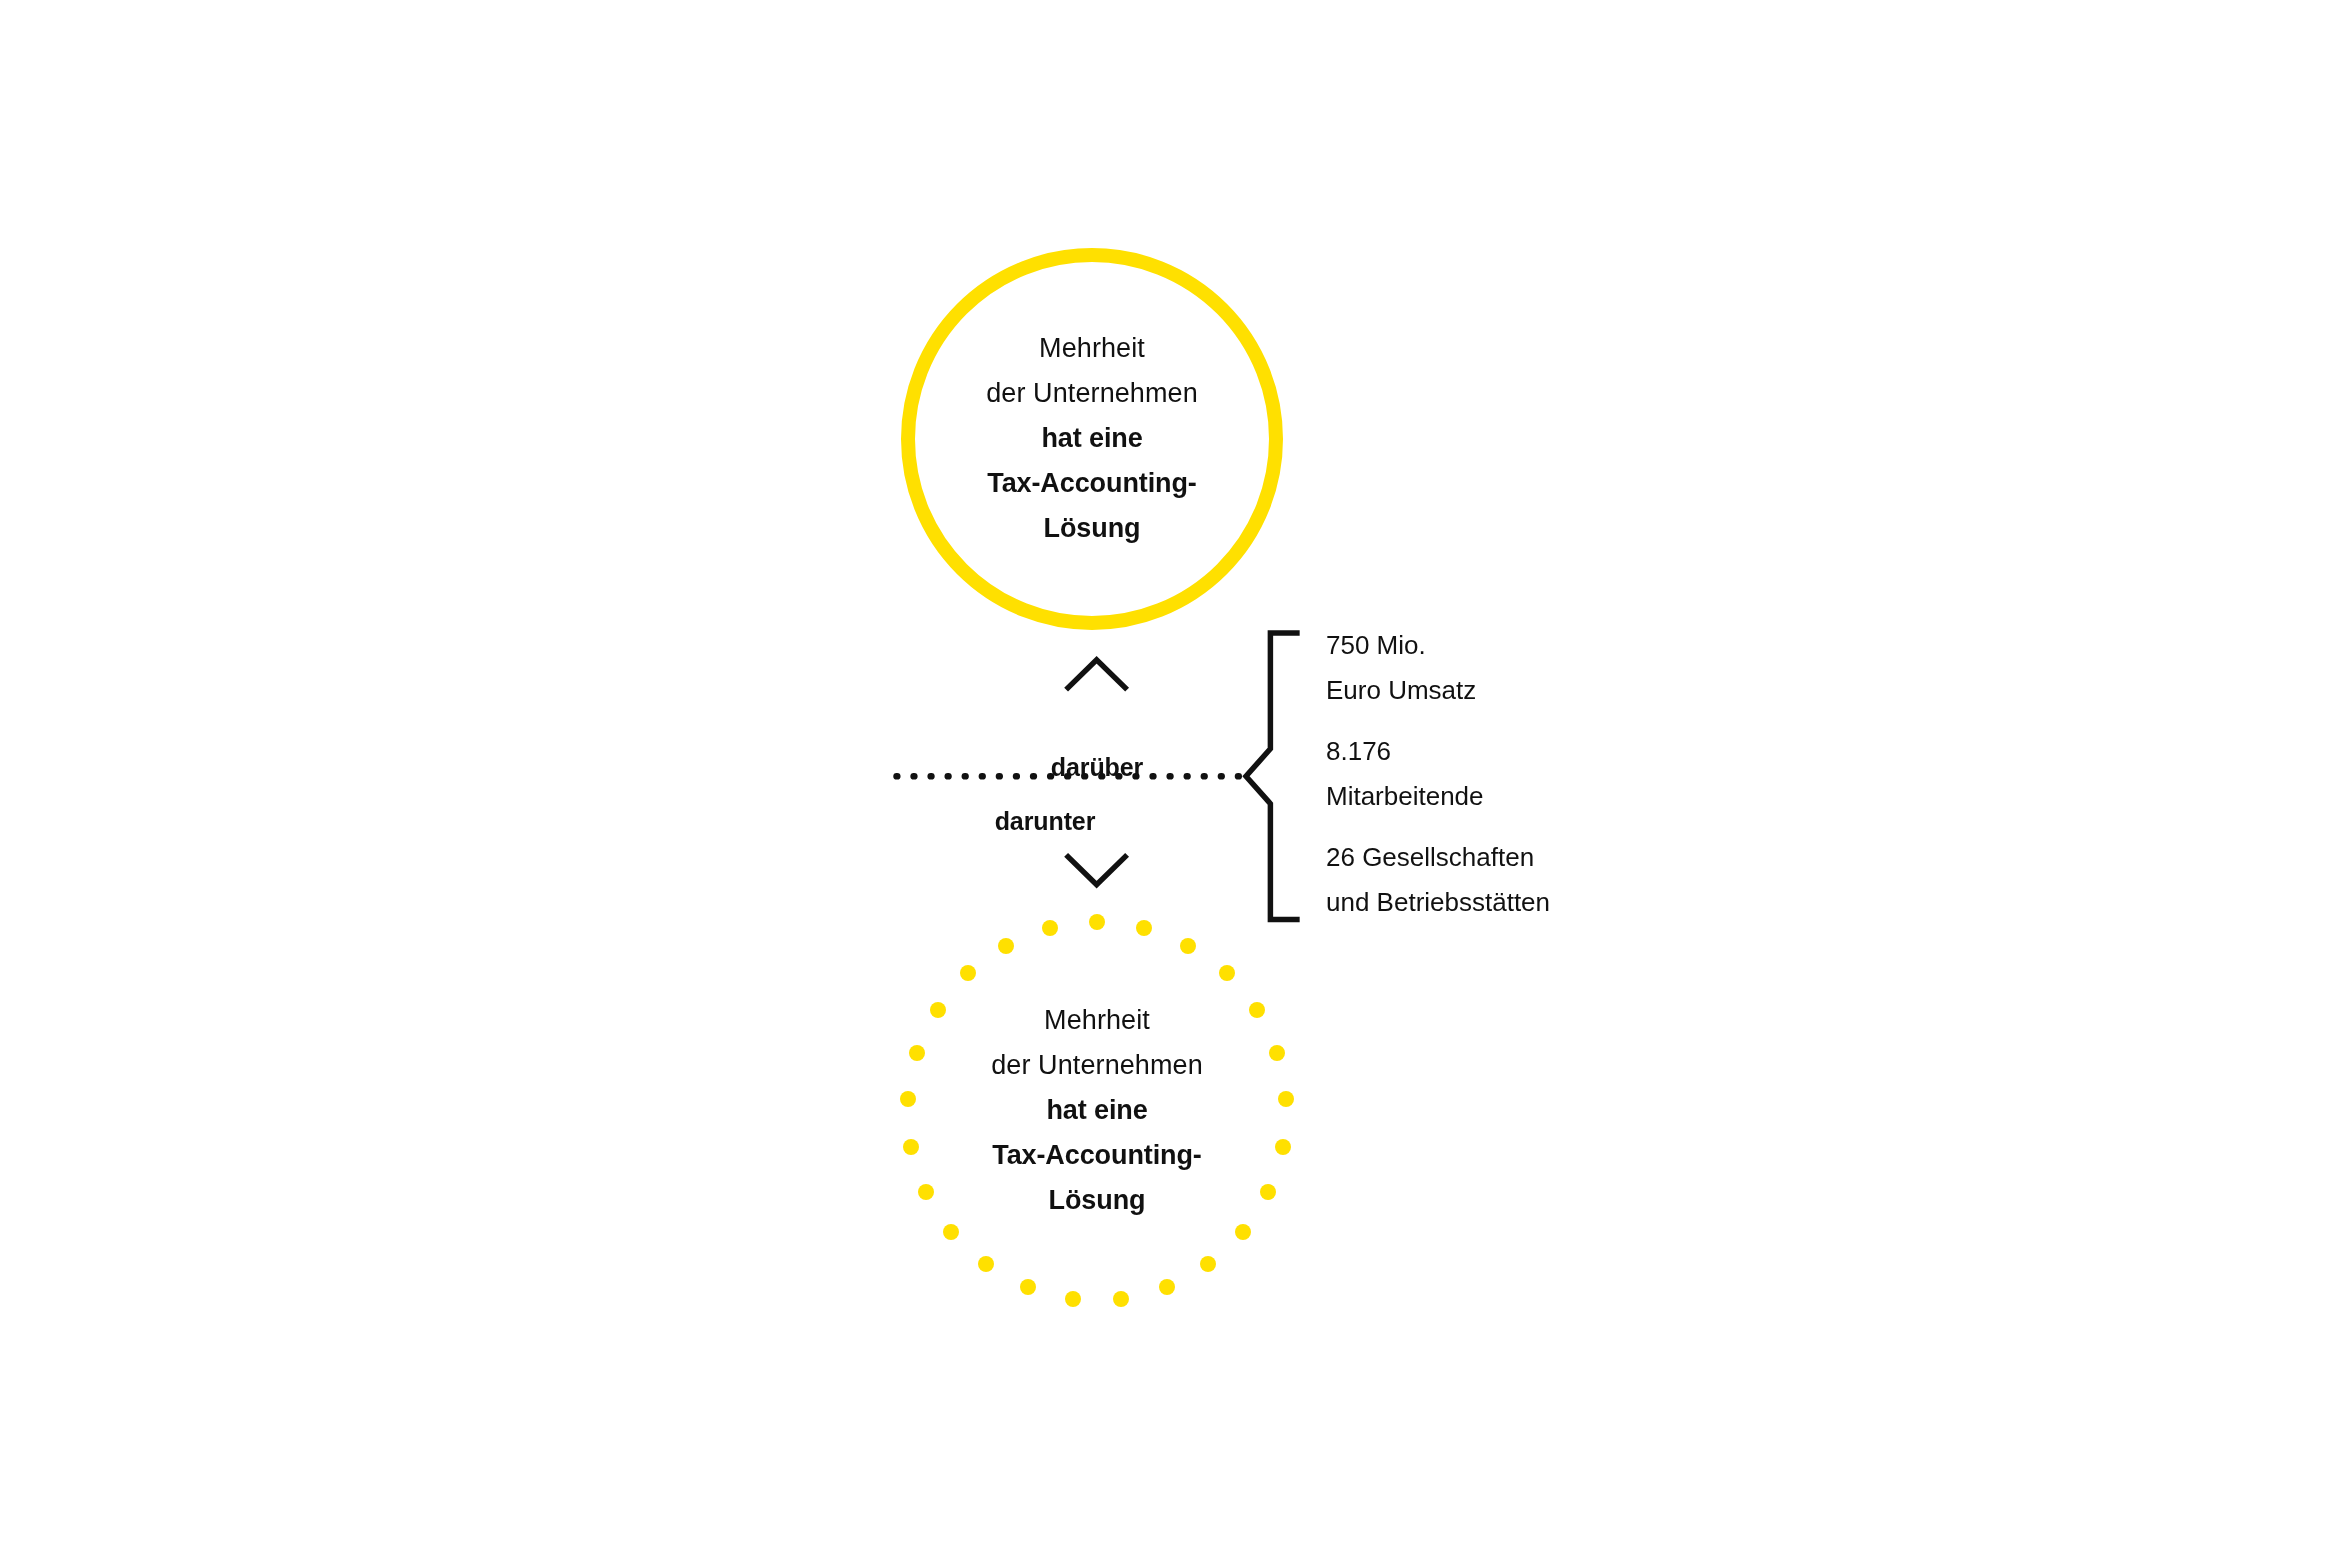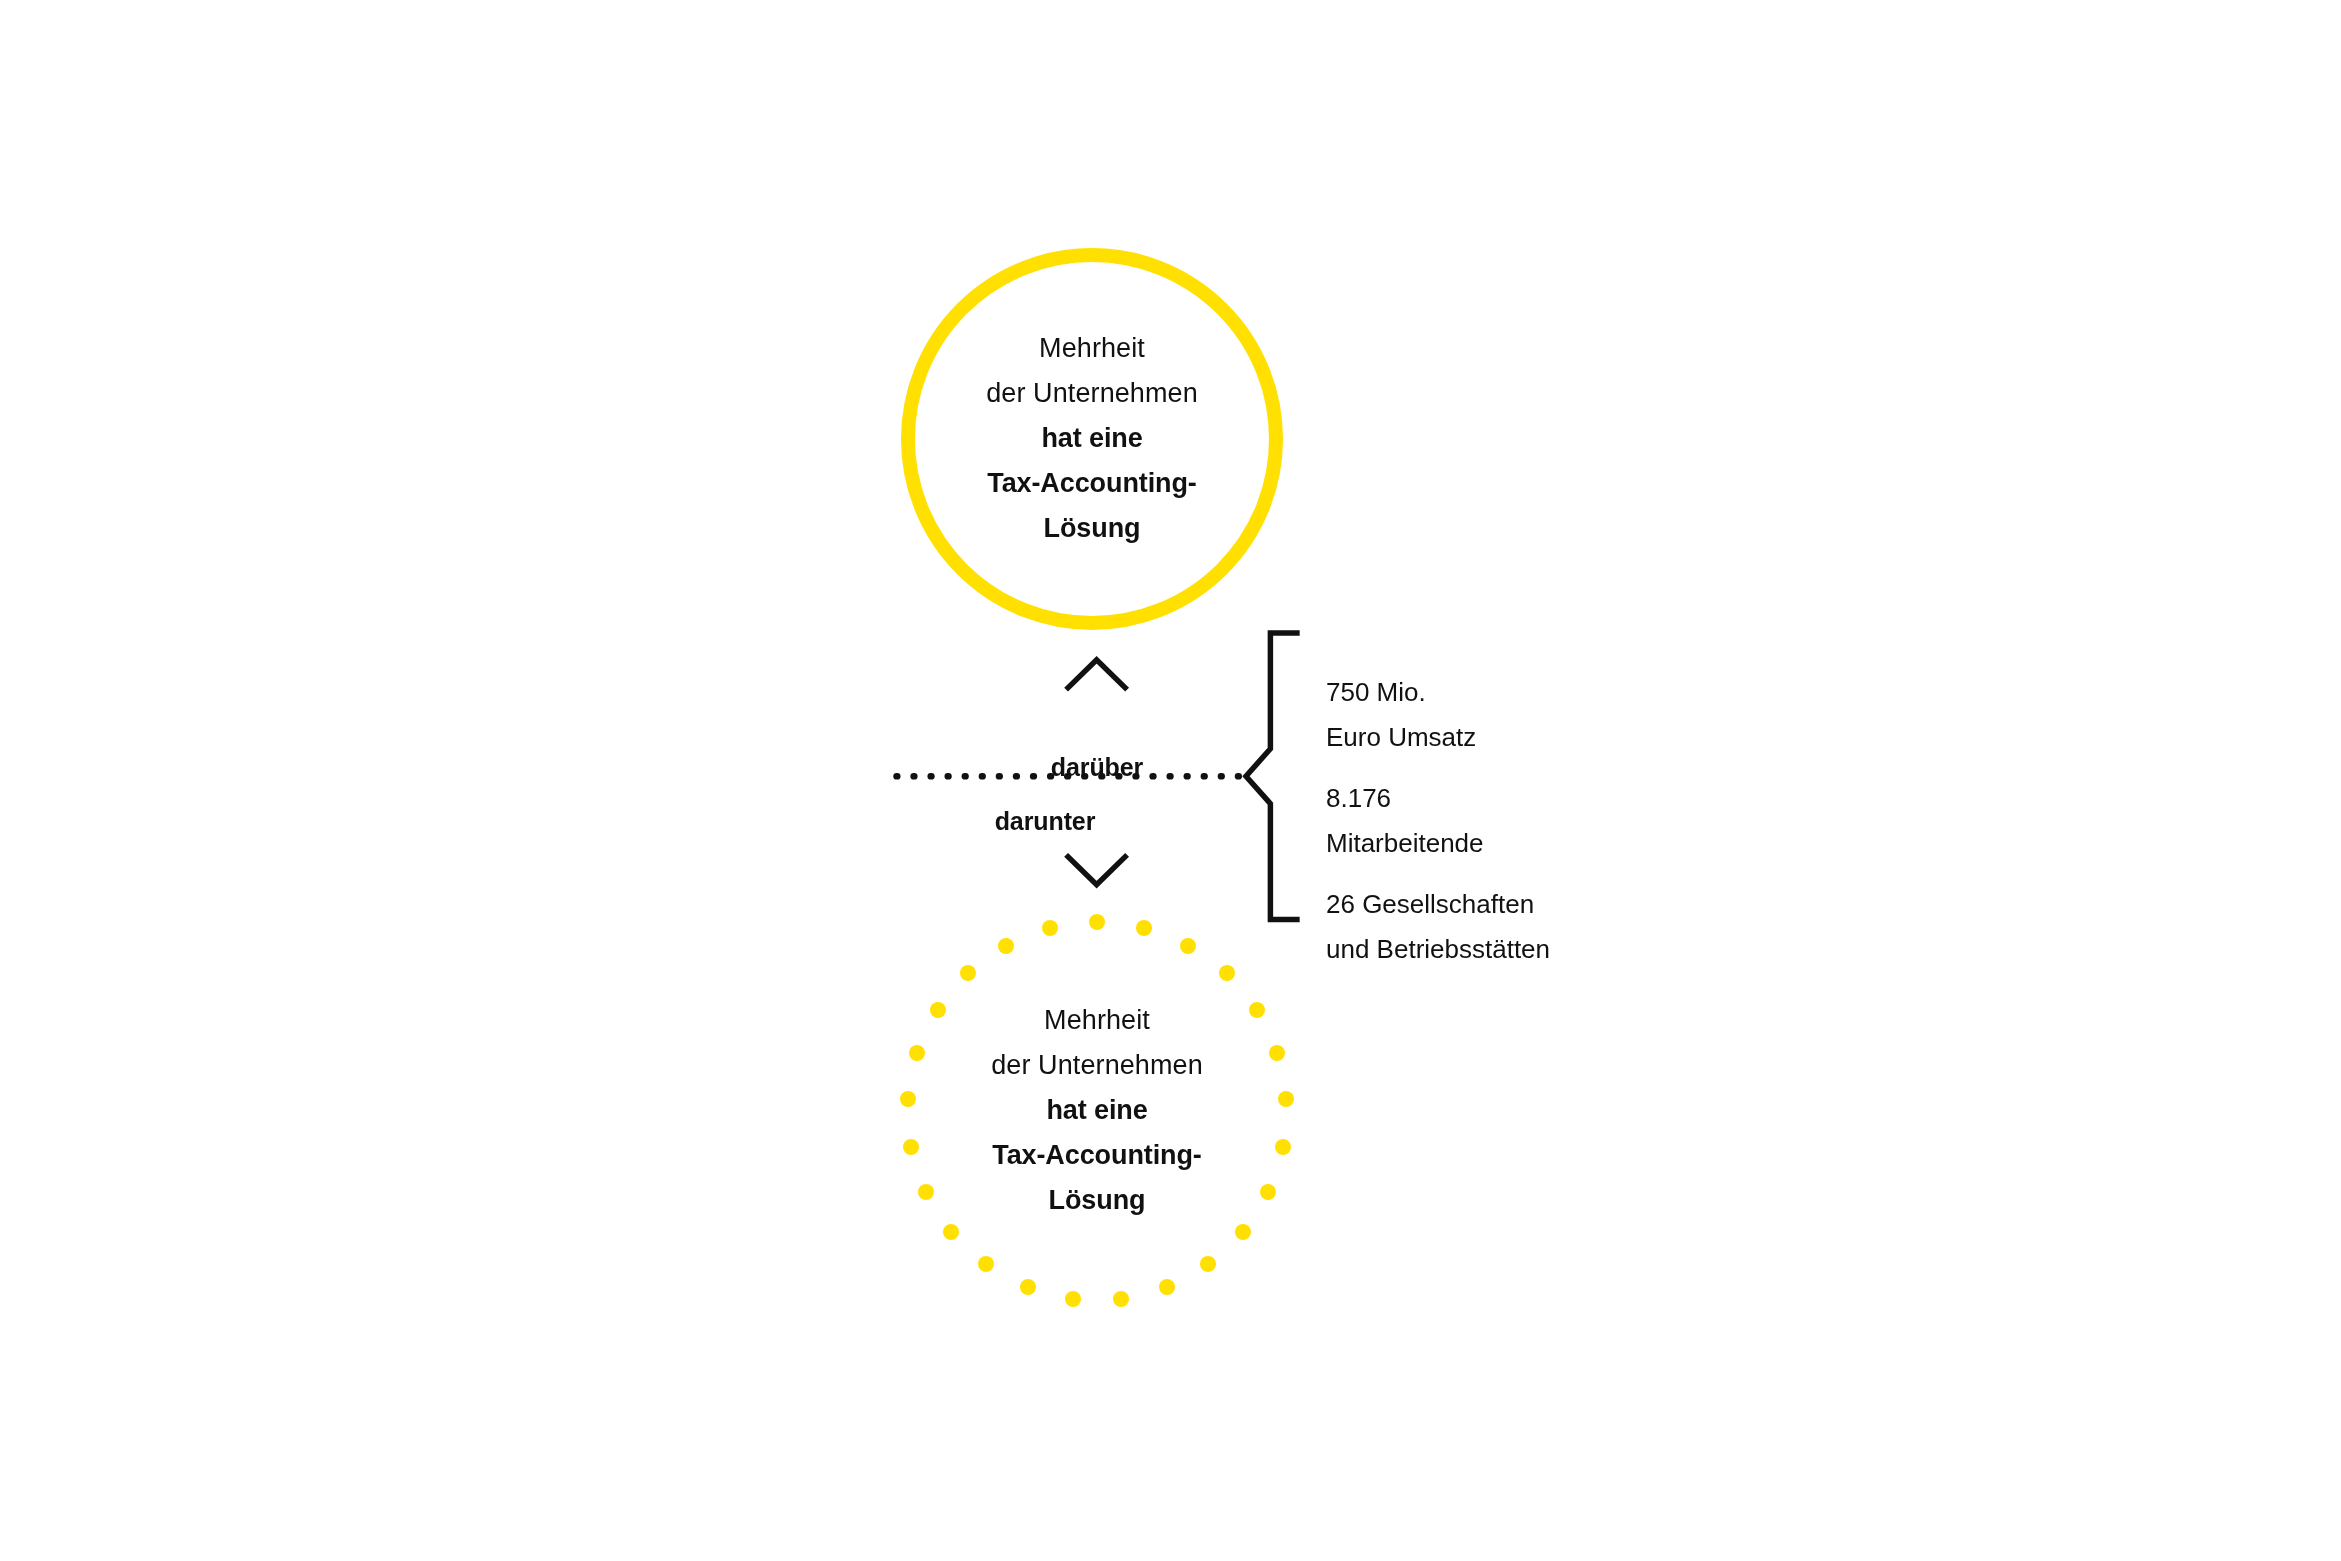--- a/index.html
+++ b/index.html
@@ -71,21 +71,20 @@
     letter-spacing: -0.1px;
     white-space: nowrap;
   }
 
   
   .criteria {
     position: absolute;
     left: 1326px;
     top: 623px;
     width: 464px;
-    margin-top: 47px;
   }
   .criteria-item {
     font-size: 26px;
     font-weight: 400;
     line-height: 45px;
     margin-bottom: 16px;
     white-space: nowrap;
   }
   .criteria-item:last-child { margin-bottom: 0; }
   .criteria-item .cl { display: block; }

